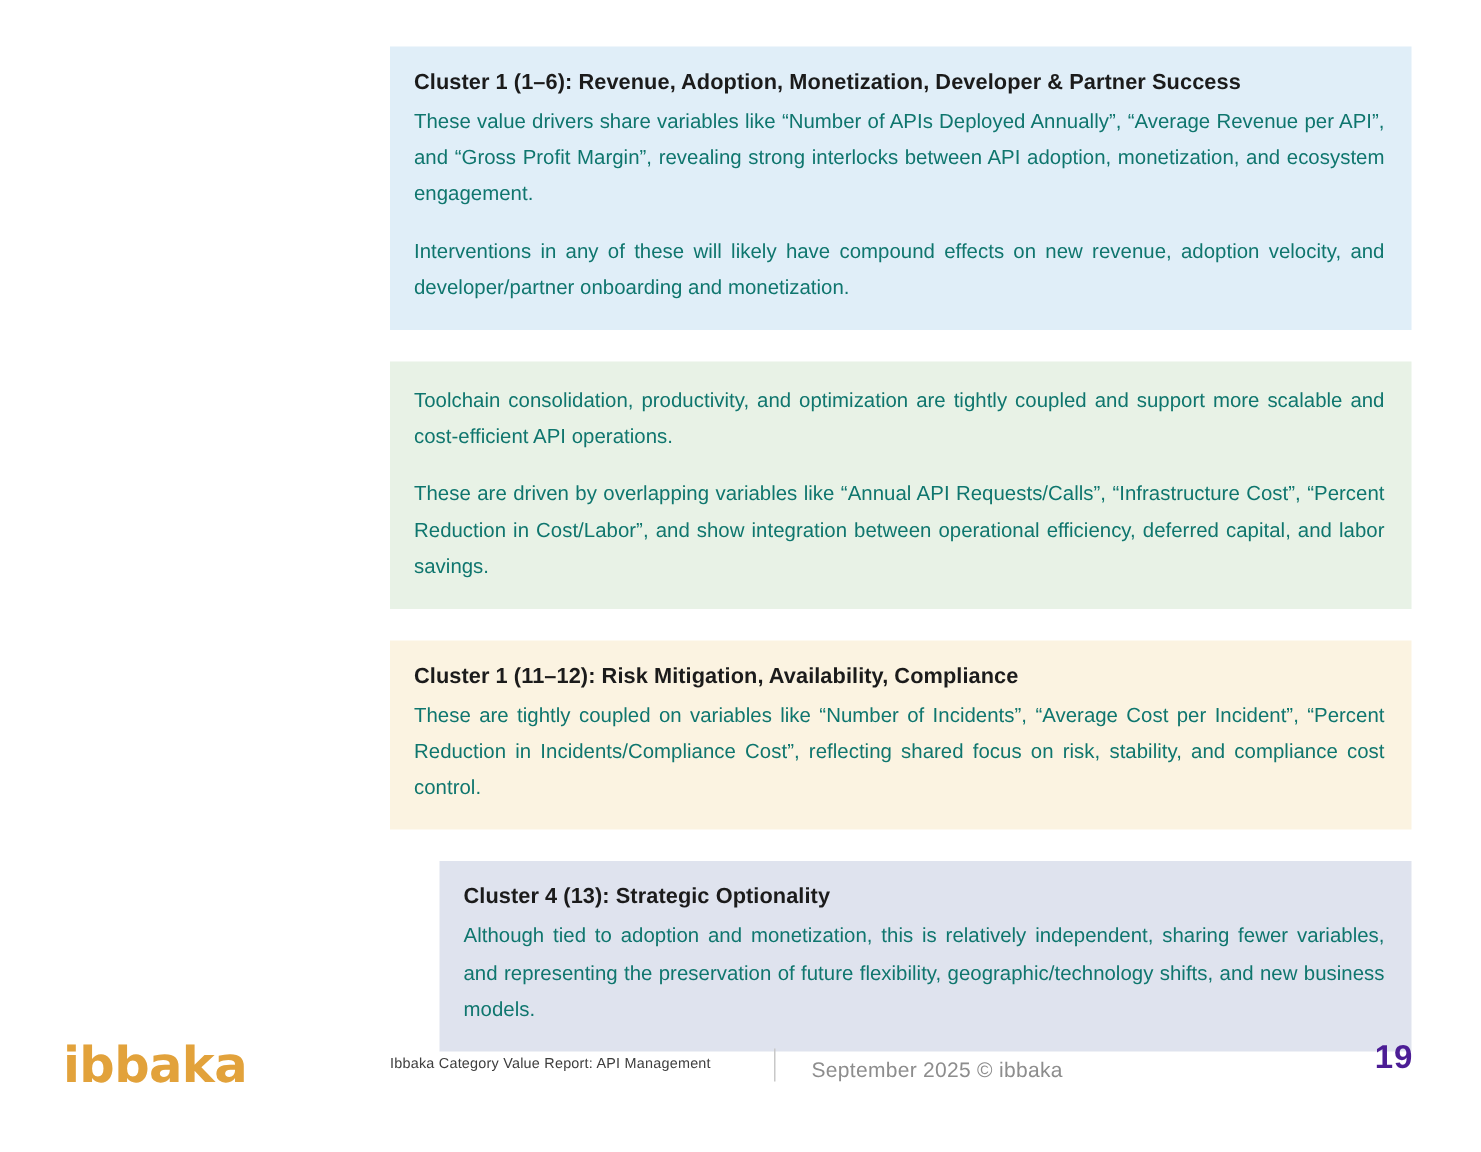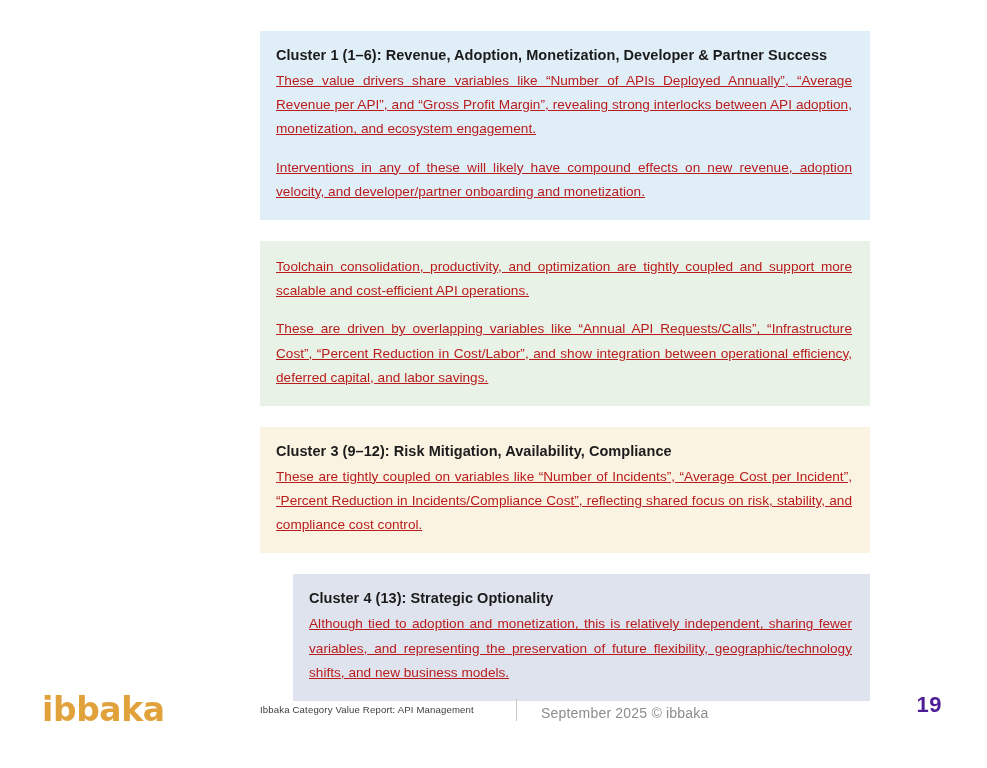--- a/index.html
+++ b/index.html
@@ -19,21 +19,21 @@
     position: absolute;
     inset: 0;
     background: #ffffff;
   }
 
   
   .cards {
     position: absolute;
     left: 260px;
     top: 31px;
-    width: 610px;
+    width: 681px;
   }
 
   .card {
     box-sizing: border-box;
     padding: 14px 18px 16px 16px;
     margin-bottom: 21px;
   }
   .card:last-child { margin-bottom: 0; margin-left: 33px; }
 
   .card-c1 { background: #e0eef8; }
@@ -45,27 +45,26 @@
     font-size: 14.5px;
     font-weight: bold;
     color: #1b1b1b;
     line-height: 1.45;
     margin: 0 0 3px 0;
     letter-spacing: 0.05px;
   }
 
   .card-para {
     font-size: 13.6px;
-    color: #b91c1c;
+    color: #0f766e;
     line-height: 1.78;
     margin: 0;
     text-align: justify;
     text-justify: inter-word;
     letter-spacing: 0.02px;
-    text-decoration: underline;
   }
   .card-para + .card-para {
     margin-top: 14px;
   }
 
   
   .footer {
     position: absolute;
     left: 0;
     right: 0;
@@ -135,21 +134,21 @@
       <p class="card-para">These value drivers share variables like “Number of APIs Deployed Annually”, “Average Revenue per API”, and “Gross Profit Margin”, revealing strong interlocks between API adoption, monetization, and ecosystem engagement.</p>
       <p class="card-para">Interventions in any of these will likely have compound effects on new revenue, adoption velocity, and developer/partner onboarding and monetization.</p>
     </div>
 
     <div class="card card-c2">
       <p class="card-para">Toolchain consolidation, productivity, and optimization are tightly coupled and support more scalable and cost-efficient API operations.</p>
       <p class="card-para">These are driven by overlapping variables like “Annual API Requests/Calls”, “Infrastructure Cost”, “Percent Reduction in Cost/Labor”, and show integration between operational efficiency, deferred capital, and labor savings.</p>
     </div>
 
     <div class="card card-c3">
-      <div class="card-title">Cluster 3 (9–12): Risk Mitigation, Availability, Compliance</div>
+      <div class="card-title">Cluster 1 (11–12): Risk Mitigation, Availability, Compliance</div>
       <p class="card-para">These are tightly coupled on variables like “Number of Incidents”, “Average Cost per Incident”, “Percent Reduction in Incidents/Compliance Cost”, reflecting shared focus on risk, stability, and compliance cost control.</p>
     </div>
 
     <div class="card card-c4">
       <div class="card-title">Cluster 4 (13): Strategic Optionality</div>
       <p class="card-para">Although tied to adoption and monetization, this is relatively independent, sharing fewer variables, and representing the preservation of future flexibility, geographic/technology shifts, and new business models.</p>
     </div>
 
   </div>
 

